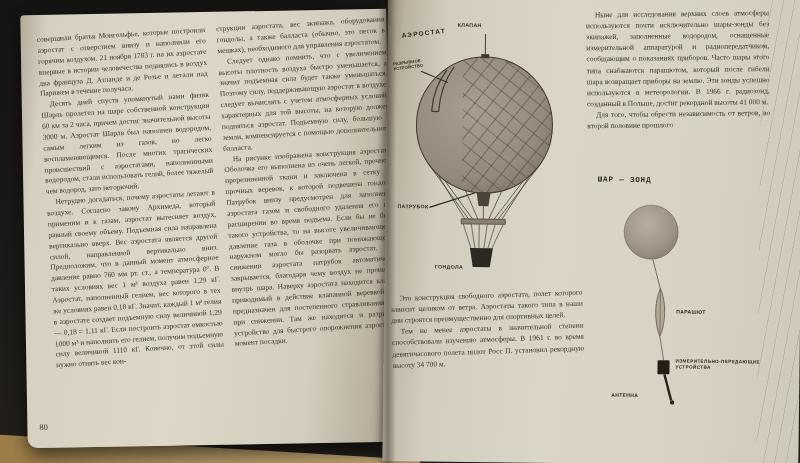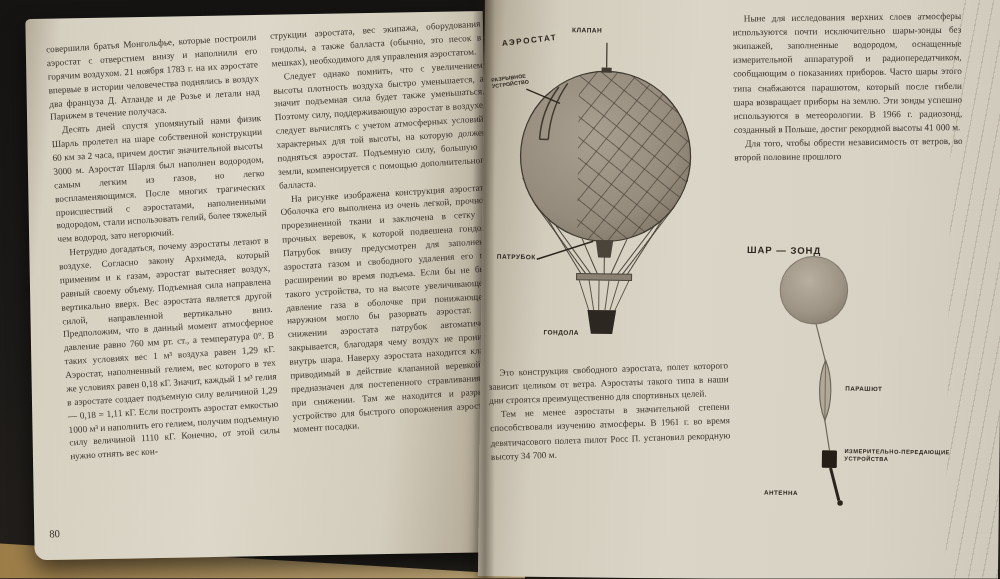--- a/index.html
+++ b/index.html
@@ -65,22 +65,22 @@
     position:absolute;font-family:"Liberation Sans","DejaVu Sans",sans-serif;
     font-weight:bold;color:#2c261e;letter-spacing:0.4px;line-height:1.25;
   }
   .fig1{left:4px;top:24px;width:198px;height:278px;}
   .fig1-title{left:10px;top:10px;font-size:6.5px;letter-spacing:1.2px;transform:rotate(-7deg);}
   .lbl-valve{left:66px;top:2px;font-size:5.2px;}
   .lbl-rip{left:2px;top:40px;width:36px;font-size:4.2px;letter-spacing:0.1px;transform:rotate(-8deg);}
   .lbl-sleeve{left:8px;top:184px;font-size:5.2px;}
   .lbl-gondola{left:46px;top:244px;font-size:5.2px;}
   .sonde-caption{
-    position:absolute;left:212px;top:198px;font-size:7.6px;font-weight:bold;
-    letter-spacing:0.8px;color:#2c261e;font-family:Liberation Sans, sans-serif;
+    position:absolute;left:212px;top:178px;font-size:7.6px;font-weight:bold;
+    letter-spacing:0.8px;color:#2c261e;font-family:Liberation Mono, monospace;
   }
   .fig2{left:208px;top:198px;width:196px;height:240px;}
   .lbl-parachute{left:84px;top:112px;font-size:5px;}
   .lbl-instruments{left:84px;top:162px;width:96px;font-size:4.6px;}
   .lbl-antenna{left:20px;top:196px;font-size:5px;}
 </style>
 </head>
 <body>
 
 <div class="photo">

